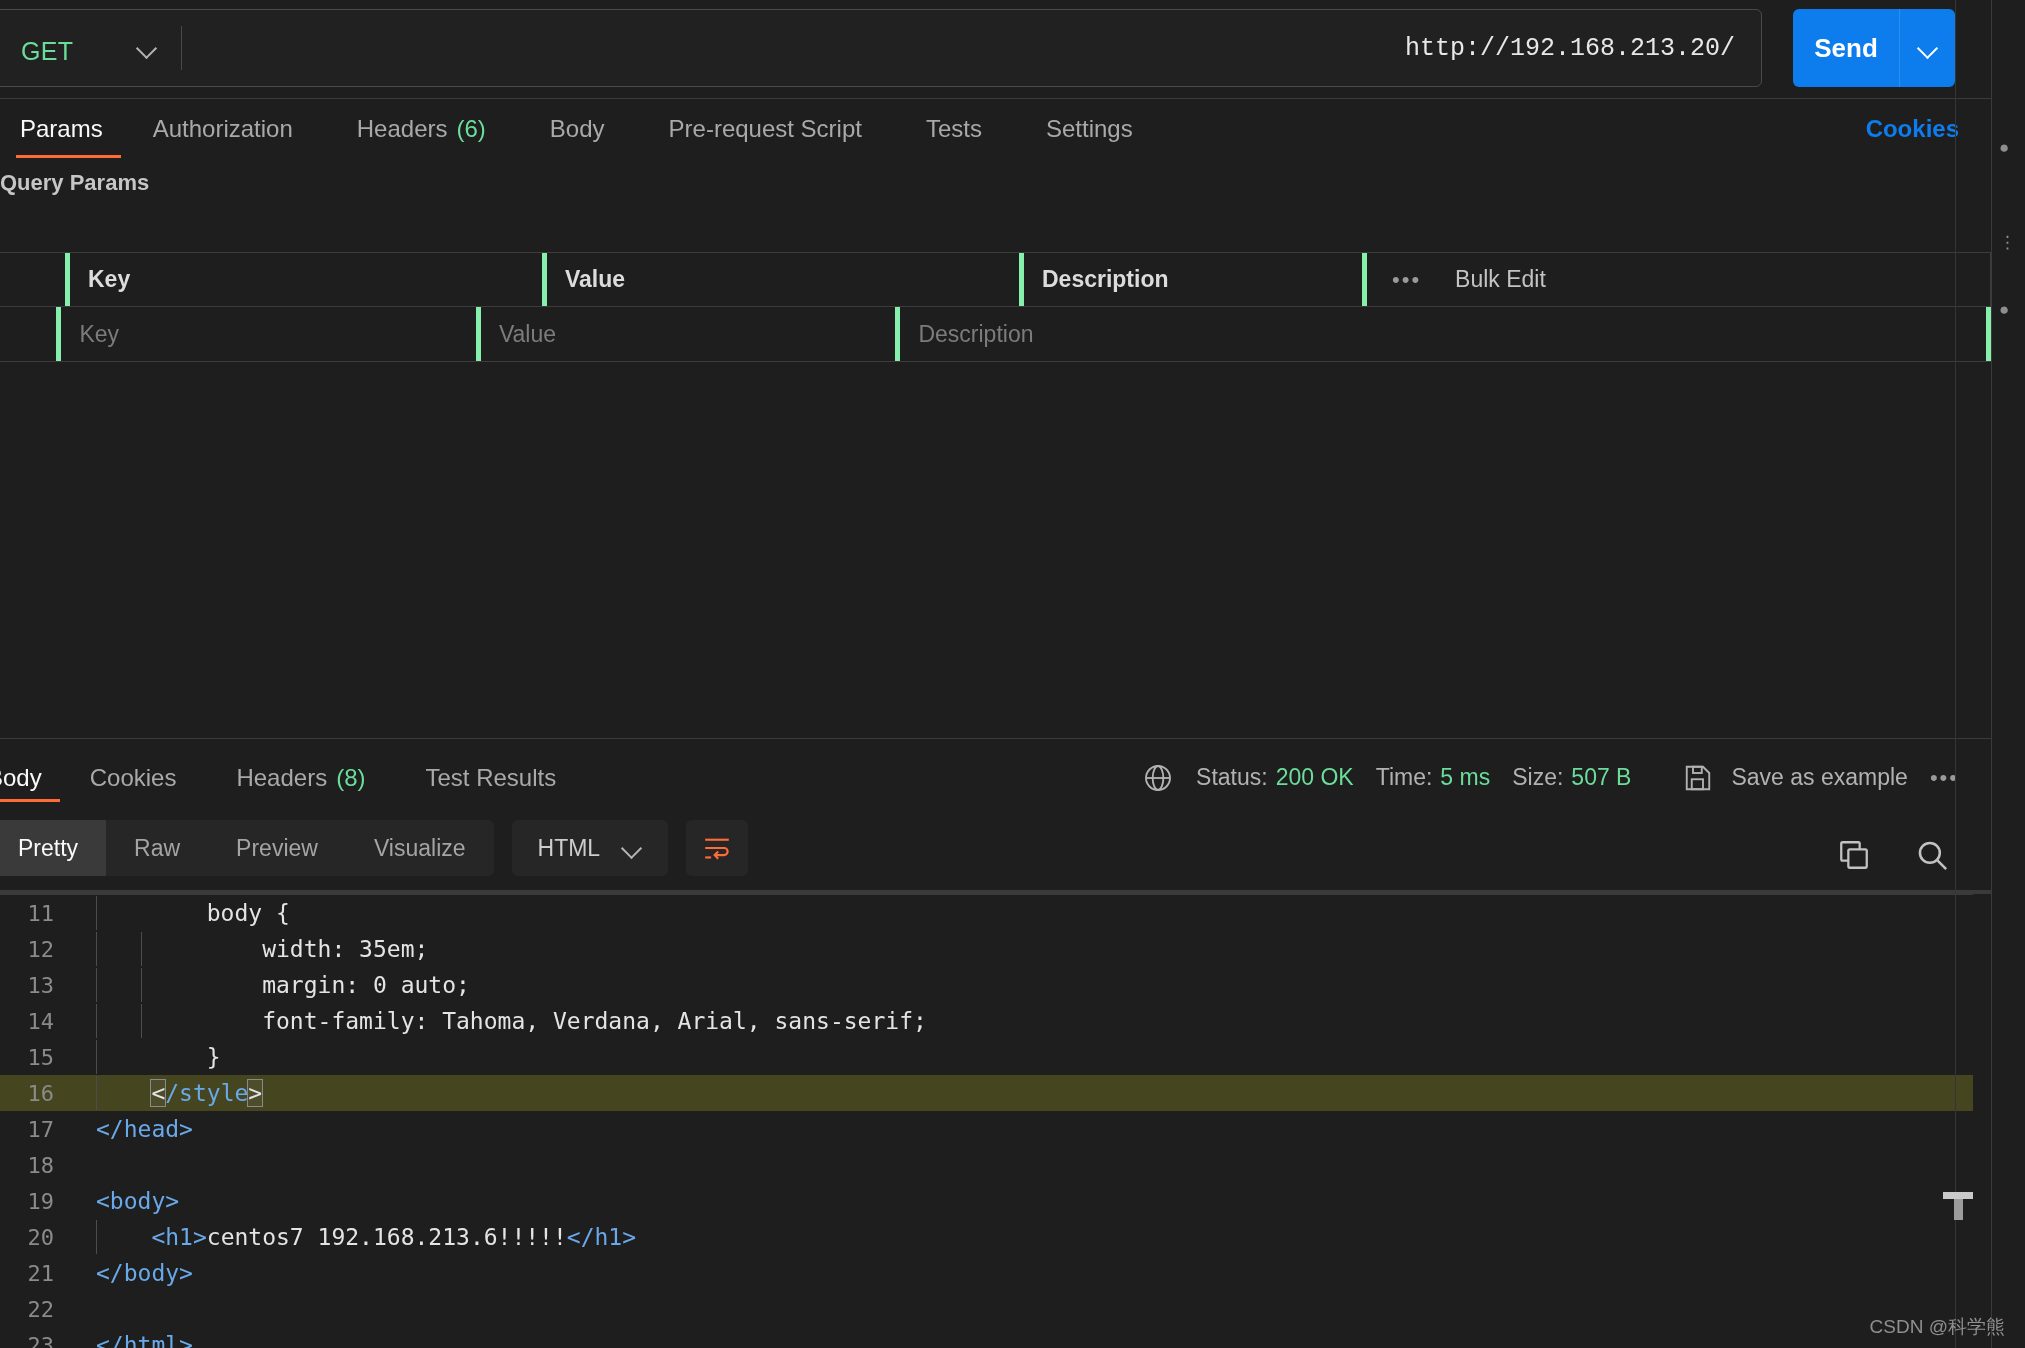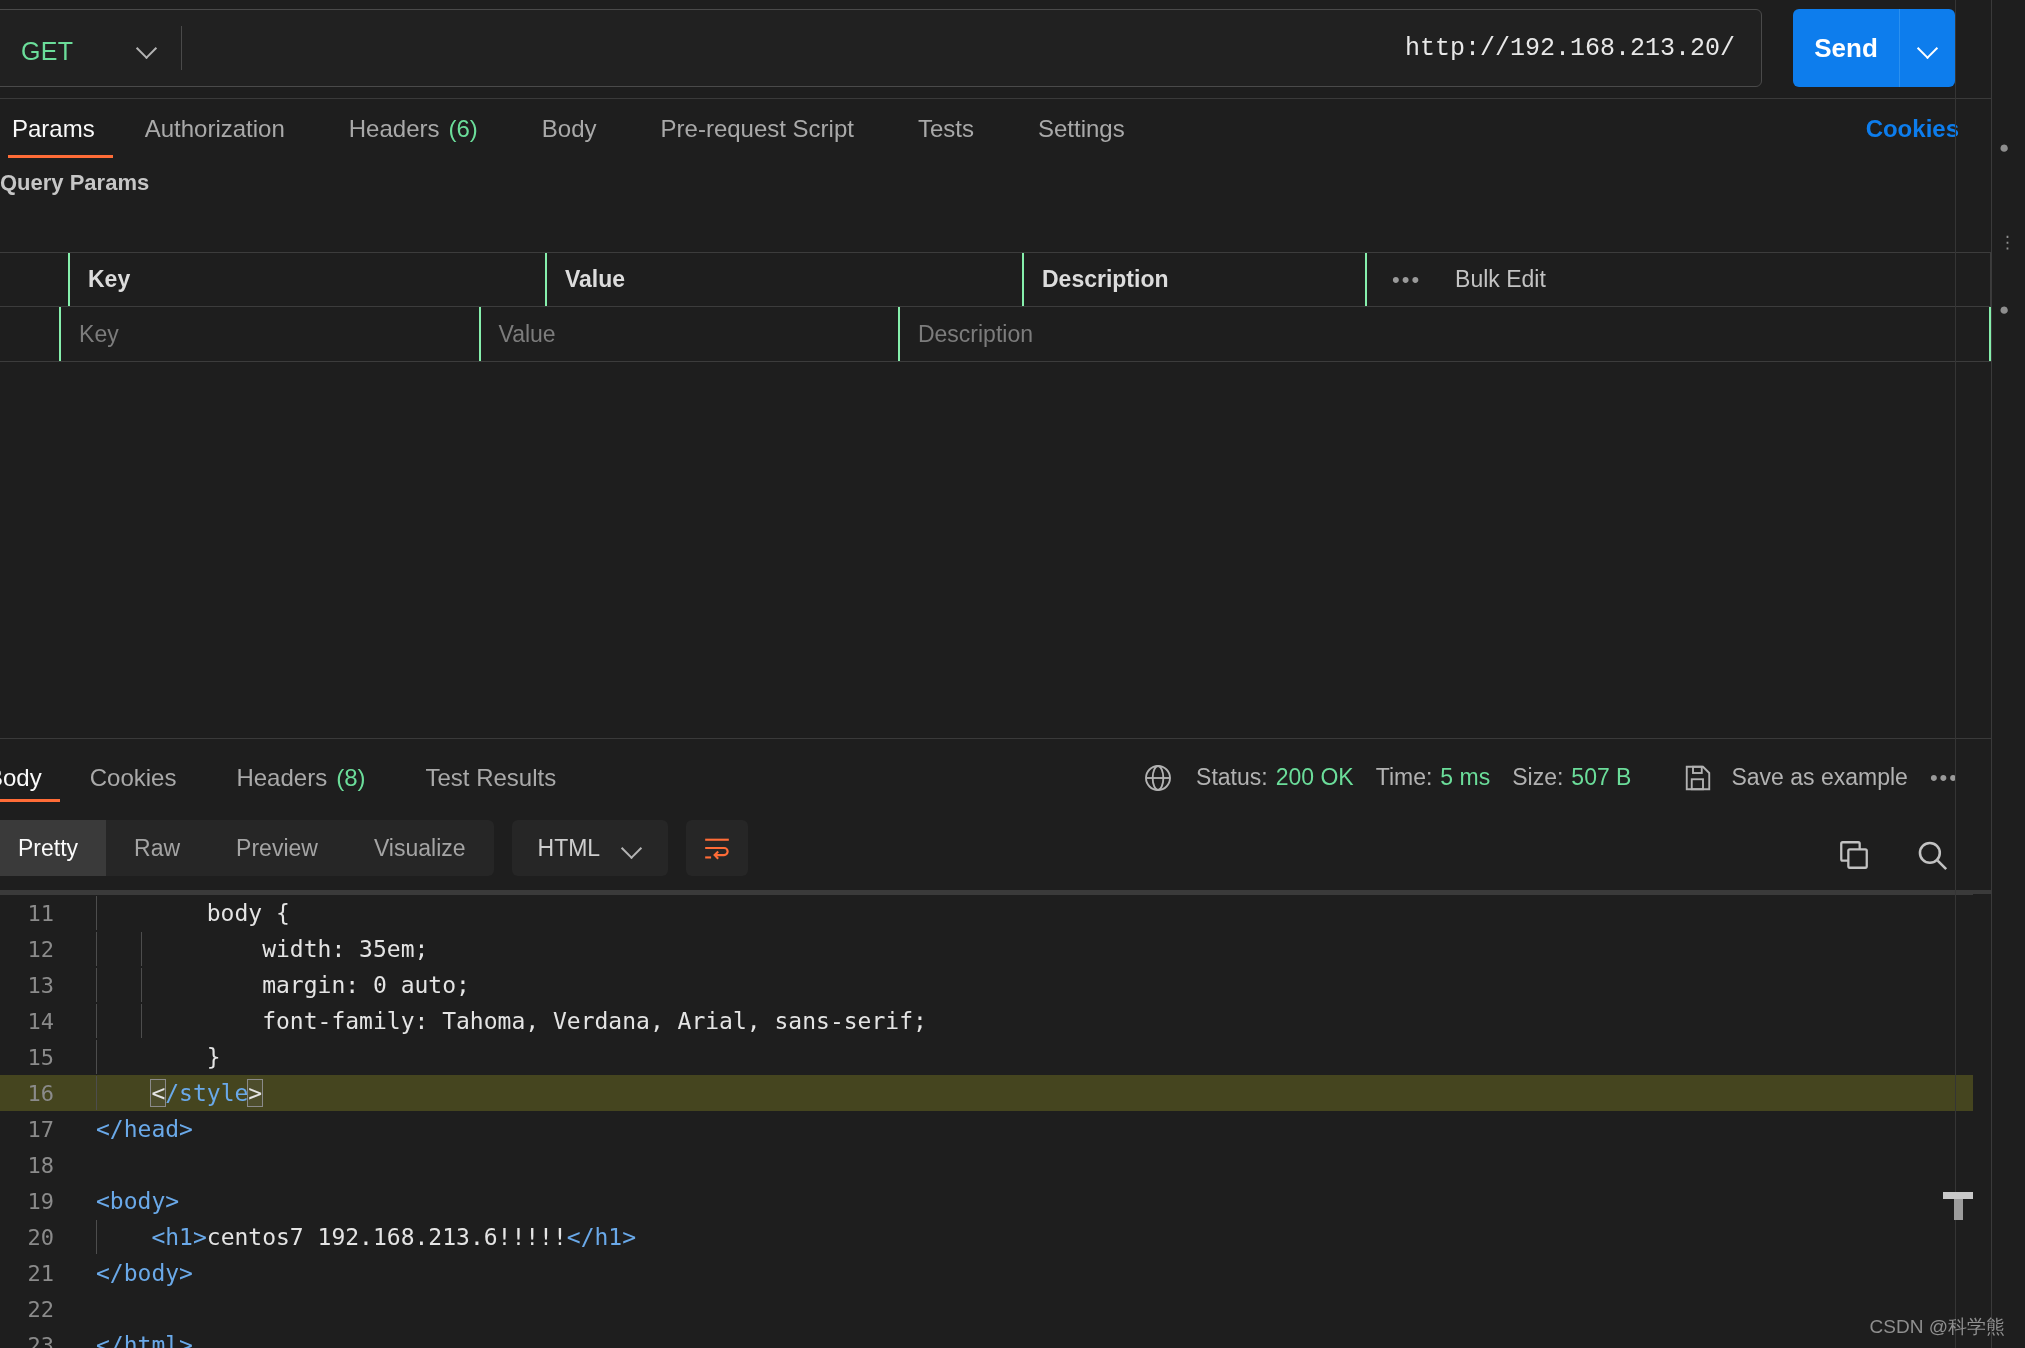--- a/index.html
+++ b/index.html
@@ -88,21 +88,21 @@
     position: absolute; left: 0; top: 170px;
     color: #c6c6c6; font-size: 22px; font-weight: bold;
   }
   .params-table {
     position: absolute; left: 0; top: 252px; width: 1991px;
   }
   .ptr { display: flex; height: 55px; border-top: 1px solid #3c3c3c; border-bottom: 1px solid #3c3c3c; }
   .ptr.body-row { border-top: 0; }
   .pcell {
     display: flex; align-items: center; padding: 0 18px;
-    border-right: 2px solid #86efac; font-size: 23px;
+    border-right: 5px solid #86efac; font-size: 23px;
   }
   .pcell.chk { width: 70px; padding: 0; }
   .pcell.key { width: 477px; }
   .pcell.val { width: 477px; }
   .pcell.desc { width: 343px; }
   .head .pcell { color: #dcdcdc; font-weight: bold; }
   .bulk {
     flex: 1; display: flex; align-items: center; gap: 34px; padding-left: 25px;
     border-right: 1px solid #3c3c3c;
   }
@@ -224,21 +224,21 @@
   </div>
   <div class="send-wrap">
     <button class="send-btn">Send</button>
     <div class="send-caret">
       <span class="chev"></span>
     </div>
   </div>
 </div>
 
 <div class="req-tabs">
-  <div class="rtab active" style="margin-left:8px;padding:0 18px 0 4px">
+  <div class="rtab active" style="margin-left:16px;padding:0 18px 0 4px">
     <span>Params</span>
   </div>
   <div class="rtab" style="padding:0 32px">
     <span>Authorization</span>
   </div>
   <div class="rtab" style="padding:0 32px">
     <span>Headers</span>
     <span class="cnt">(6)</span>
   </div>
   <div class="rtab" style="padding:0 32px">

